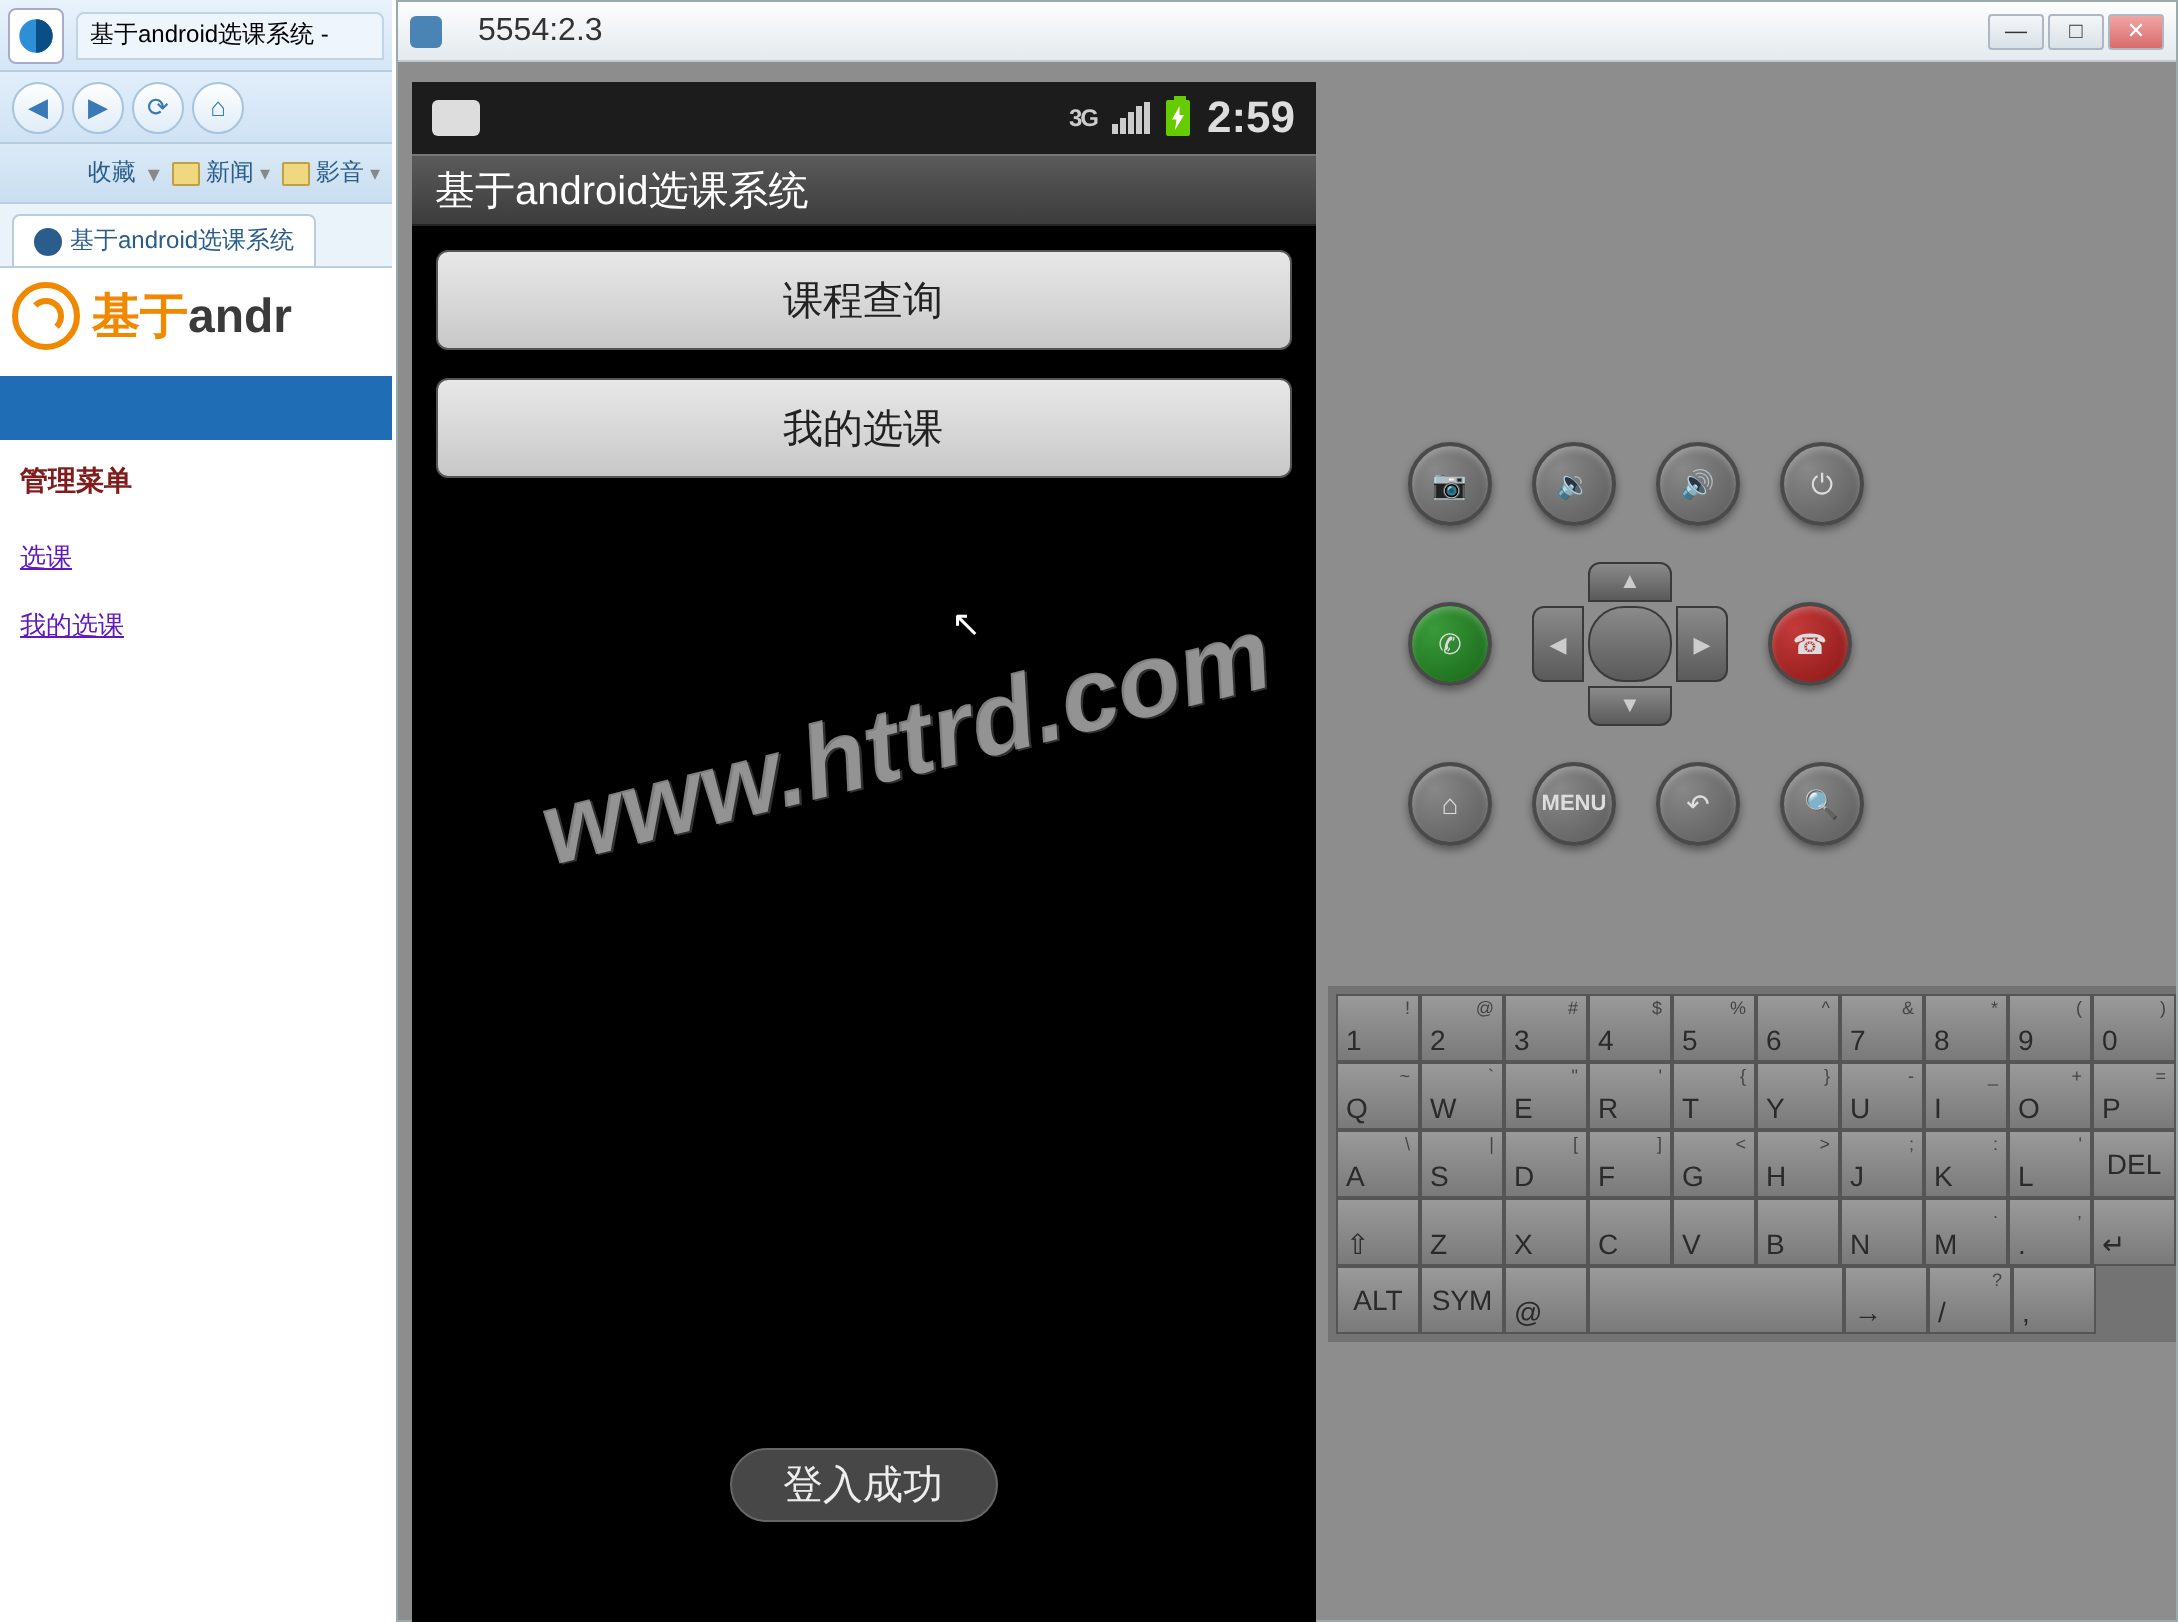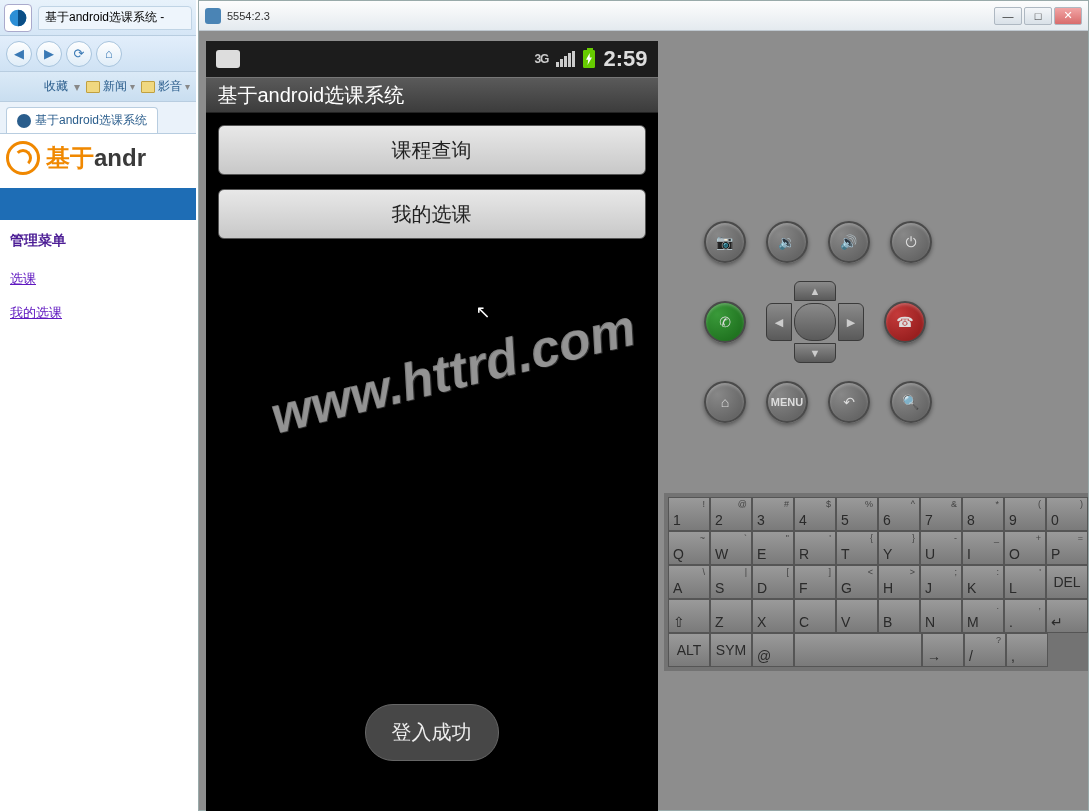--- a/index.html
+++ b/index.html
@@ -20,28 +20,28 @@
 .page-tab { height:26px; background:#fff; border:1px solid #b8cde0; border-bottom:none; border-radius:4px 4px 0 0; padding:0 10px; font-size:12px; color:#2a5d8c; display:flex; align-items:center; gap:4px; }
 .page-tab-icon { width:14px; height:14px; border-radius:7px; background:#2a5d8c; }
 .page-content { padding:0; background:#fff; }
 .logo-row { height:48px; display:flex; align-items:center; padding:0 6px; gap:6px; overflow:hidden; white-space:nowrap; }
 .logo-swirl { width:34px; height:34px; border-radius:17px; border:3px solid #f08800; position:relative; }
 .logo-swirl::after{ content:""; position:absolute; inset:5px; border-radius:50%; border:3px solid #f08800; border-left-color:transparent; border-bottom-color:transparent;}
 .logo-text { font-size:24px; font-weight:bold; color:#3a3a3a; }
 .logo-text .hi{ color:#f08800; }
 .nav-strip { height:30px; background:#1e6db5; margin-top:6px; }
 .menu-card { margin:0; background:#fff; border-top:2px solid #1e6db5; }
-.menu-title { font-size:14px; font-weight:bold; padding:12px 10px; color:#4c1d95; }
+.menu-title { font-size:14px; font-weight:bold; padding:12px 10px; color:#7f1d1d; }
 .menu-link { display:block; padding:8px 10px; font-size:13px; color:#6018c0; text-decoration:underline; cursor:pointer; }
 
 
 .emu-window { position:absolute; left:198px; top:0; width:891px; height:811px; background:#e9e9e9; border:1px solid #9aa; }
 .emu-titlebar { height:30px; background:linear-gradient(#fdfdfd,#e4eaef); border-bottom:1px solid #bfc8d0; display:flex; align-items:center; padding:0 6px; }
 .emu-titlebar .emu-ico { width:16px; height:16px; background:#4a84b5; border-radius:3px; margin-right:6px; }
-.emu-title { font-size:11px; color:#333; flex:1; }
+.emu-title { font-size:16px; color:#333; flex:1;margin-left:12px; }
 .win-btns { display:flex; gap:2px; }
 .win-btn { width:28px; height:18px; background:linear-gradient(#f4f6f9,#d9e1e8); border:1px solid #aeb8c2; border-radius:2px; font-size:11px; display:flex; align-items:center; justify-content:center; cursor:pointer; color:#333;}
 .win-btn.close { background:linear-gradient(#f2a4a4,#d86c6c); color:#fff; }
 .emu-client { position:absolute; left:0; top:30px; right:0; bottom:0; background:#8d8d8d; display:flex;text-align:center; }
 
 
 .phone-wrap { width:520px; background:#8d8d8d; display:flex; justify-content:center; }
 .phone-screen { width:452px; height:780px; background:#000; position:relative; margin-top:10px; }
 .status-bar { height:36px; background:#1c1c1c; display:flex; align-items:center; justify-content:space-between; padding:0 10px; color:#ddd; }
 .status-left { display:flex; gap:6px; }
@@ -51,21 +51,21 @@
 .sig-3g { font-size:12px; color:#ccc; letter-spacing:-1px; }
 .bars { display:flex; align-items:flex-end; gap:1px; height:16px;}
 .bars span{ width:3px; background:#ccc;}
 .bars span:nth-child(1){height:5px}.bars span:nth-child(2){height:8px}.bars span:nth-child(3){height:11px}.bars span:nth-child(4){height:14px}.bars span:nth-child(5){height:16px}
 .batt { width:12px; height:18px; background:#6c0; border:1px solid #6c0; border-radius:1px; position:relative; display:flex; align-items:center; justify-content:center;}
 .batt::before{content:"";position:absolute;top:-3px;left:3px;width:6px;height:3px;background:#6c0;}
 .batt svg{width:8px;height:12px;fill:#fff;}
 .app-titlebar { height:36px; background:linear-gradient(#5a5a5a,#3c3c3c); color:#fff; font-size:20px; display:flex; align-items:center; padding:0 12px; border-top:1px solid #777; border-bottom:1px solid #222;}
 .app-body { padding:12px; display:flex; flex-direction:column; gap:14px; }
 .android-btn { height:50px; background:linear-gradient(#e8e8e8,#c8c8c8); border:1px solid #555; border-radius:6px; font-size:20px; color:#222; display:flex; align-items:center; justify-content:center; cursor:pointer; box-shadow:0 1px 0 #000;}
-.toast { position:absolute; bottom:60px; left:50%; transform:translateX(-50%); background:#474747; color:#eee; font-size:20px; padding:14px 26px; border-radius:28px; border:1px solid #666;}
+.toast { position:absolute; bottom:60px; left:50%; transform:translateX(-50%); background:#474747; color:#eee; font-size:20px; padding:4px 26px; border-radius:28px; border:1px solid #666;}
 .cursor { position:absolute; left:270px; top:260px; font-size:18px; color:#fff; pointer-events:none;}
 .watermark { position:absolute; left:60px; top:300px; font-size:52px; font-weight:bold; font-style:italic; color:rgba(230,230,230,0.55); transform:rotate(-14deg); pointer-events:none; white-space:nowrap; text-shadow:1px 1px 0 rgba(120,120,120,0.4);}
 
 
 .controls-wrap { flex:1; background:#8d8d8d; padding-left:40px; padding-top:190px;}
 .ctl-rows { display:flex; flex-direction:column; gap:18px; align-items:flex-start; }
 .ctl-row { display:flex; gap:20px; align-items:center; }
 .ctl-btn { width:42px; height:42px; border-radius:50%; background:radial-gradient(circle at 30% 30%,#888,#5a5a5a); border:2px solid #4a4a4a; display:flex; align-items:center; justify-content:center; color:#ddd; cursor:pointer; box-shadow:inset 0 2px 3px rgba(255,255,255,.25), 0 2px 4px rgba(0,0,0,.4); font-size:14px;}
 .ctl-btn.call{ background:radial-gradient(circle at 30% 30%,#3a9a3a,#176617);}
 .ctl-btn.end{ background:radial-gradient(circle at 30% 30%,#c43a3a,#8a1616);}

